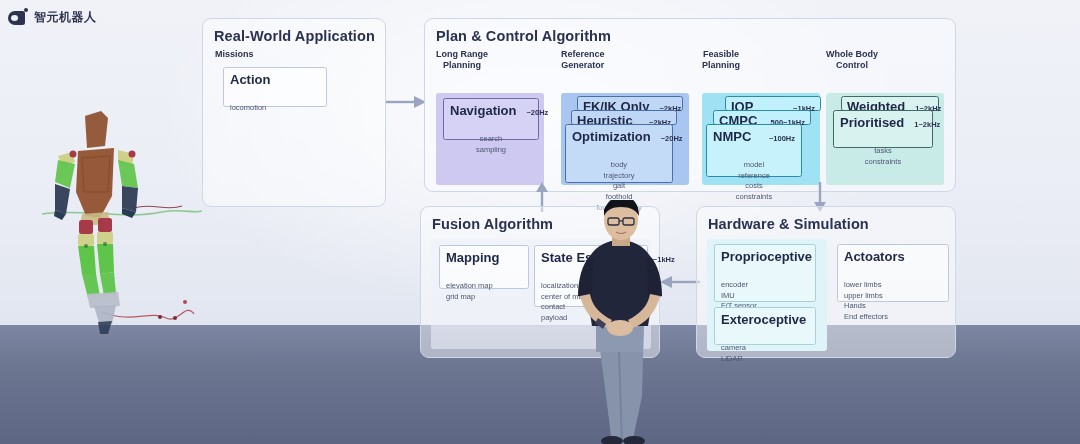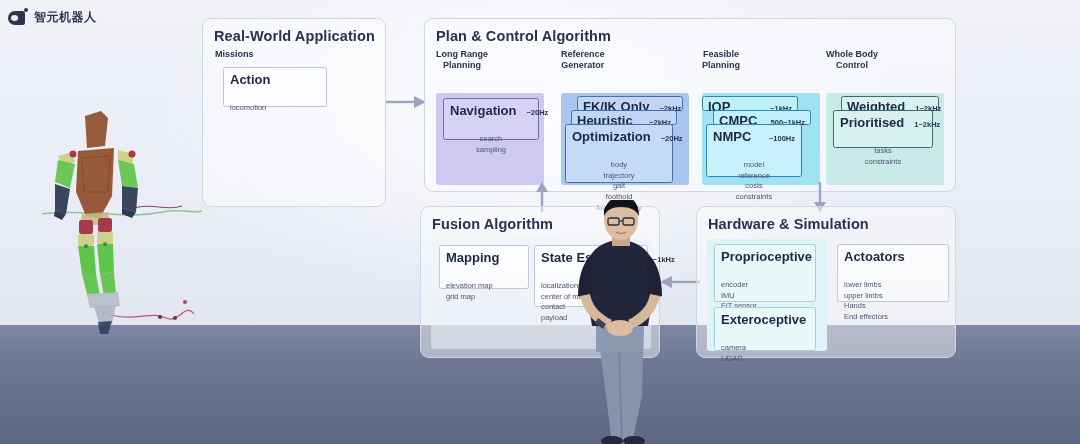--- a/index.html
+++ b/index.html
@@ -238,21 +238,21 @@
         <div class="items">body
 trajectory
 gait
 foothold
 foot trajectory</div>
       </div>
 
       <div class="col-title" style="position:absolute; left:277px; top:30px;">Feasible
 Planning</div>
       <div class="colbox" style="left:277px; top:74px; width:118px; height:92px; background:#9fe2f4;"></div>
-      <div class="card" style="left:277px; top:77px; width:96px; height:15px; background:#bff0fb; border:1px solid #2f8aa8; padding:2px 5px;">
+      <div class="card" style="left:300px; top:77px; width:96px; height:15px; background:#bff0fb; border:1px solid #2f8aa8; padding:2px 5px;">
         <div class="hdr">
           <span class="nm">IQP</span>
           <span class="hz">~1kHz</span>
         </div>
       </div>
       <div class="card" style="left:288px; top:91px; width:98px; height:15px; background:#bff0fb; border:1px solid #2f8aa8; padding:2px 5px;">
         <div class="hdr">
           <span class="nm">CMPC</span>
           <span class="hz">500~1kHz</span>
         </div>
@@ -329,21 +329,21 @@
       <div class="colbox" style="left:10px; top:32px; width:120px; height:112px; background:#dff4f8;"></div>
       <div class="card" style="left:17px; top:37px; width:102px; height:58px; background:#e8f8fb; border:1px solid #a9cfd9;">
         <div class="hdr">
           <span class="nm">Proprioceptive</span>
         </div>
         <div class="items">encoder
 IMU
 F/T sensor
 tactile sensor</div>
       </div>
-      <div class="card" style="left:17px; top:100px; width:102px; height:44px; background:#e8f8fb; border:1px solid #a9cfd9;">
+      <div class="card" style="left:17px; top:100px; width:102px; height:38px; background:#e8f8fb; border:1px solid #a9cfd9;">
         <div class="hdr">
           <span class="nm">Exteroceptive</span>
         </div>
         <div class="items">camera
 LiDAR</div>
       </div>
       <div class="card" style="left:140px; top:37px; width:112px; height:58px; background:rgba(255,255,255,.55); border:1px solid #bfc7dc;">
         <div class="hdr">
           <span class="nm">Actoators</span>
         </div>

